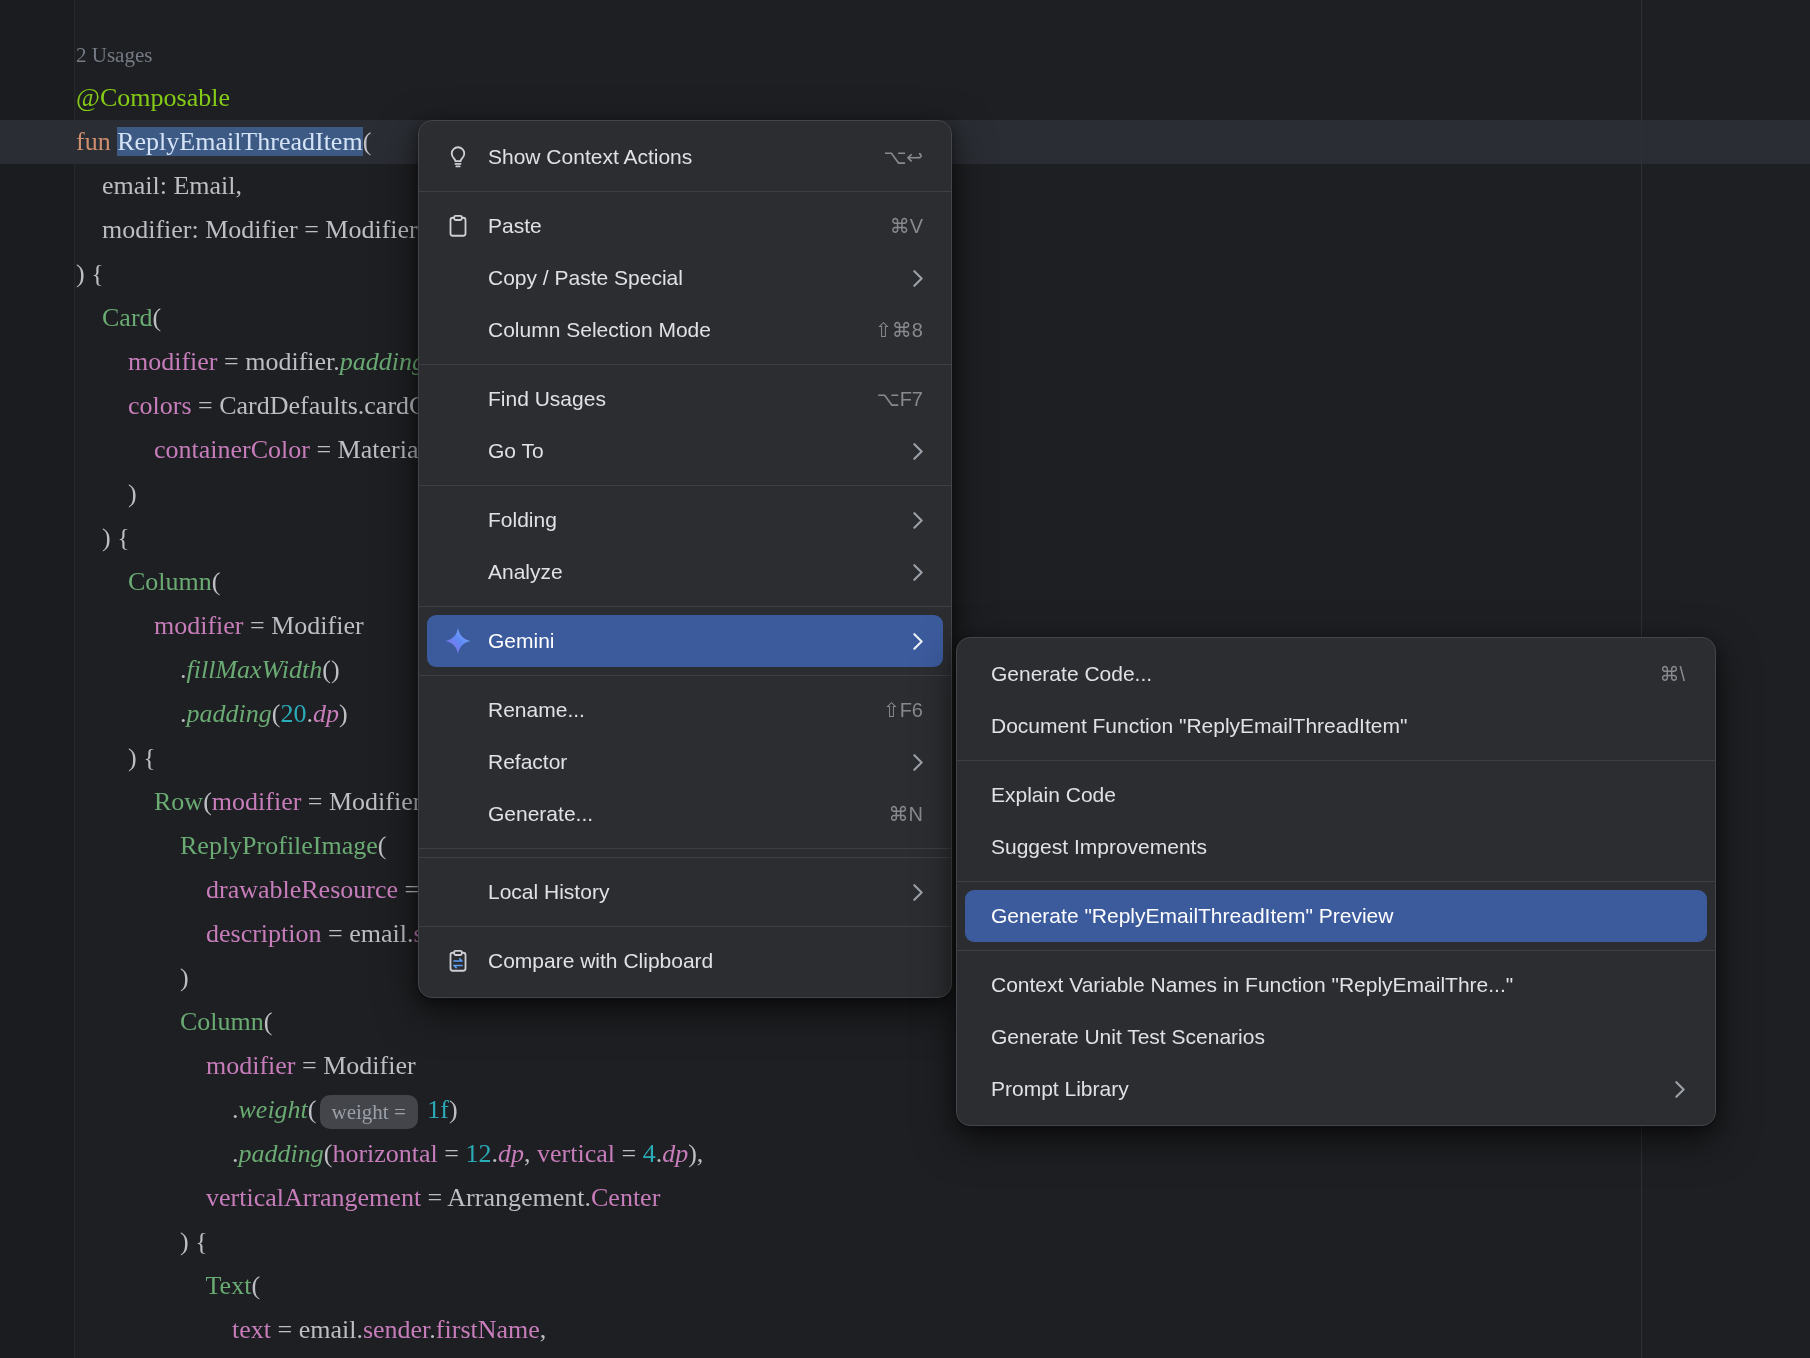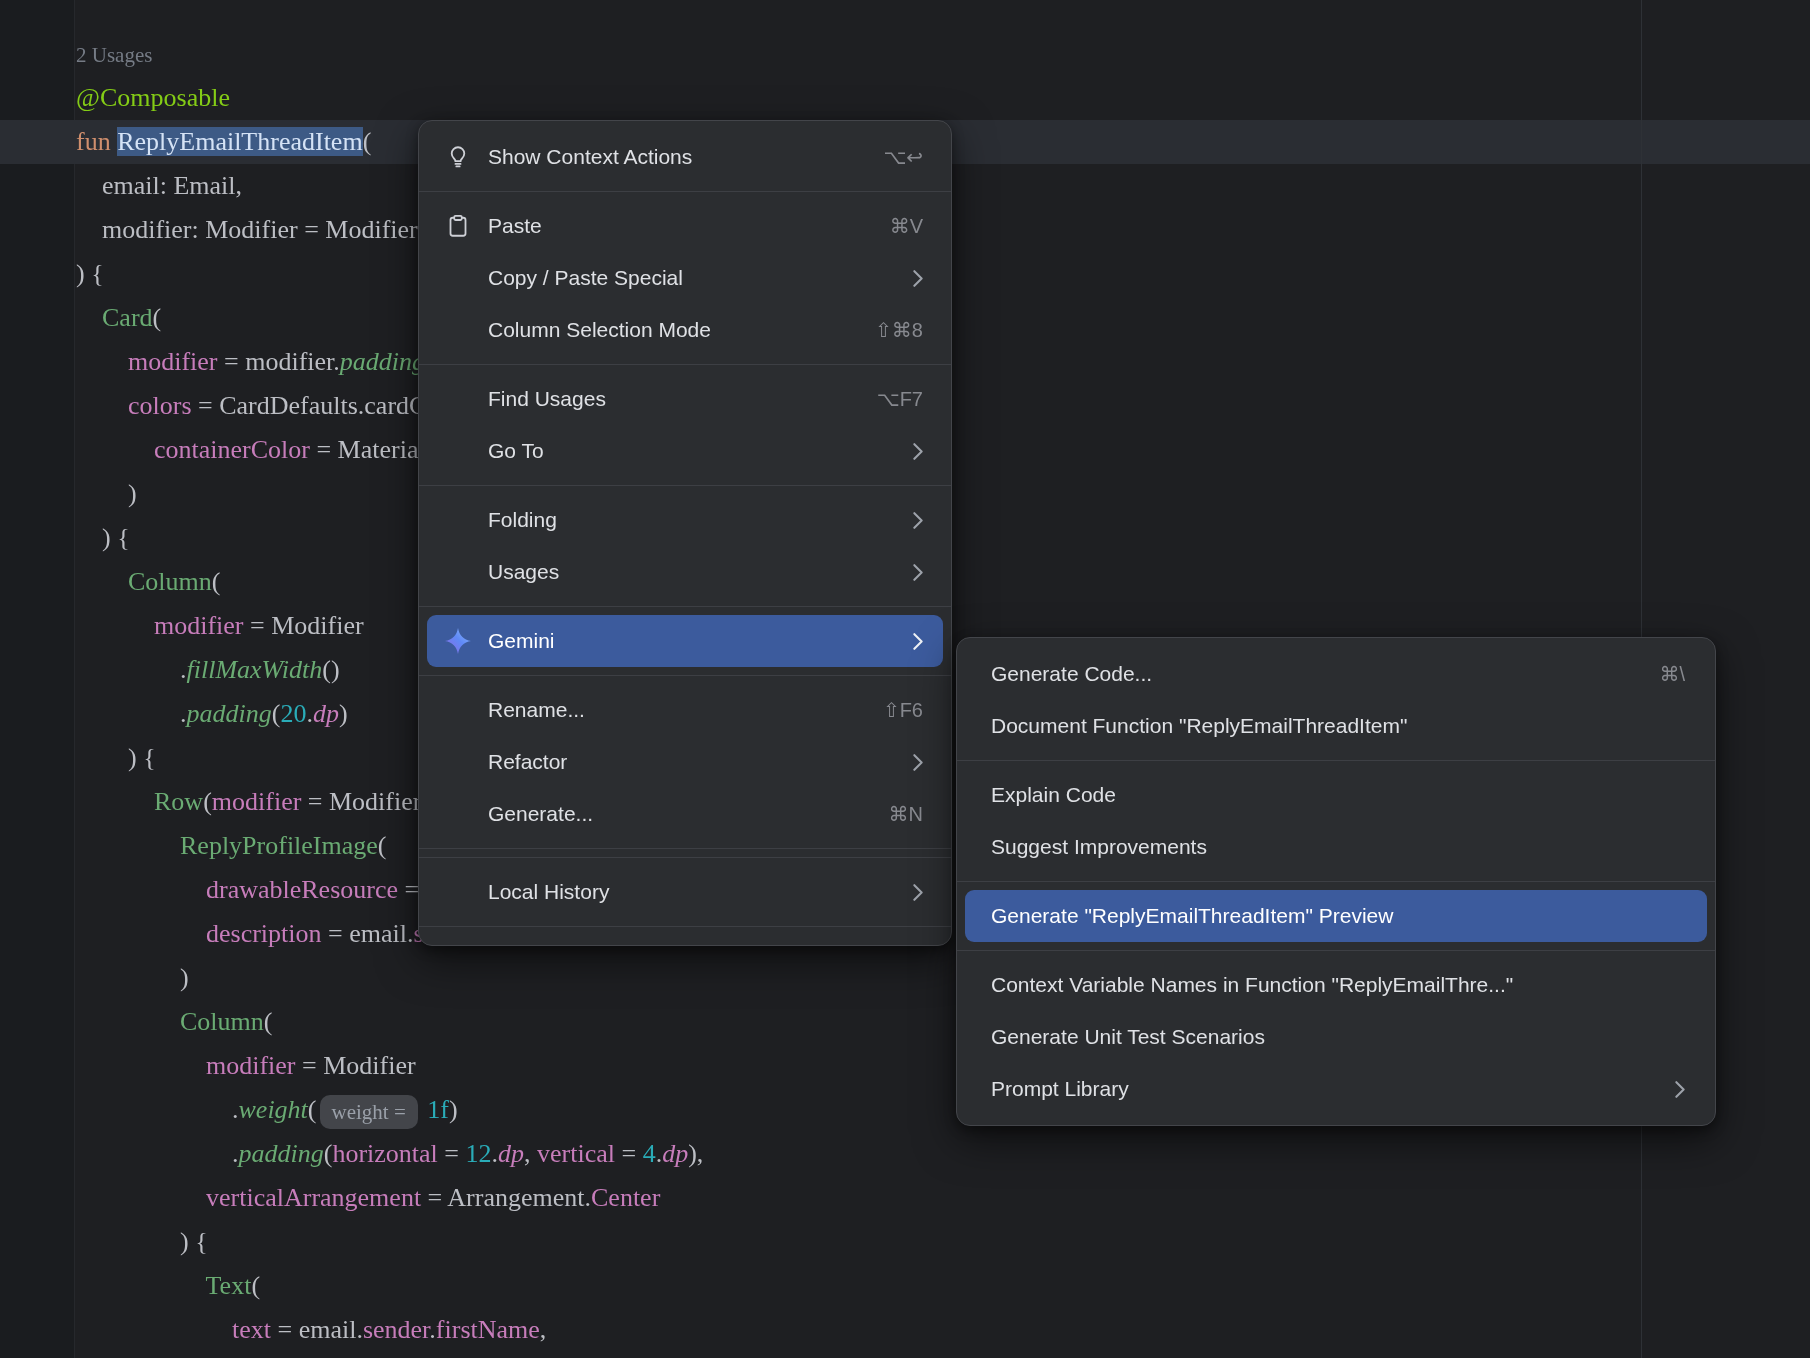--- a/index.html
+++ b/index.html
@@ -107,21 +107,21 @@
         <span class="mi-icon"></span>
         <span class="mi-label">Folding</span>
         <span class="mi-chevron">
           <svg viewBox="0 0 8 14" width="10" height="17">
             <path d="M1 1l6 6-6 6" stroke="currentColor" stroke-width="1.7" fill="none" stroke-linecap="round" stroke-linejoin="round"></path>
           </svg>
         </span>
       </div>
       <div class="menu-item">
         <span class="mi-icon"></span>
-        <span class="mi-label">Usages</span>
+        <span class="mi-label">Analyze</span>
         <span class="mi-chevron">
           <svg viewBox="0 0 8 14" width="10" height="17">
             <path d="M1 1l6 6-6 6" stroke="currentColor" stroke-width="1.7" fill="none" stroke-linecap="round" stroke-linejoin="round"></path>
           </svg>
         </span>
       </div>
       <div class="menu-sep"></div>
       <div class="menu-item selected">
         <span class="mi-icon">
           <svg viewBox="0 0 24 24" width="26" height="26">
@@ -167,20 +167,30 @@
       <div class="menu-item">
         <span class="mi-icon"></span>
         <span class="mi-label">Local History</span>
         <span class="mi-chevron">
           <svg viewBox="0 0 8 14" width="10" height="17">
             <path d="M1 1l6 6-6 6" stroke="currentColor" stroke-width="1.7" fill="none" stroke-linecap="round" stroke-linejoin="round"></path>
           </svg>
         </span>
       </div>
       <div class="menu-sep"></div>
+      <div class="menu-item">
+        <span class="mi-icon">
+          <svg viewBox="0 0 16 16" width="24" height="24">
+            <rect x="3" y="2.5" width="10" height="12" rx="1.5" fill="none" stroke="#ced0d6" stroke-width="1.2"></rect>
+            <rect x="5.5" y="1.2" width="5" height="2.8" rx="0.8" fill="#2b2d30" stroke="#ced0d6" stroke-width="1.2"></rect>
+            <path d="M5.3 8h5.4M10.7 8 9.2 6.6M5.3 11h5.4M5.3 11l1.5 1.4" stroke="#5f9ef7" stroke-width="1.1" fill="none" stroke-linecap="round"></path>
+          </svg>
+        </span>
+        <span class="mi-label">Compare with Clipboard</span>
+      </div>
     </div>
   <div class="menu sub" id="gemini-menu">
       <div class="menu-item">
         <span class="mi-label">Generate Code...</span>
         <span class="mi-shortcut">⌘\</span>
       </div>
       <div class="menu-item">
         <span class="mi-label">Document Function "ReplyEmailThreadItem"</span>
       </div>
       <div class="menu-sep"></div>

